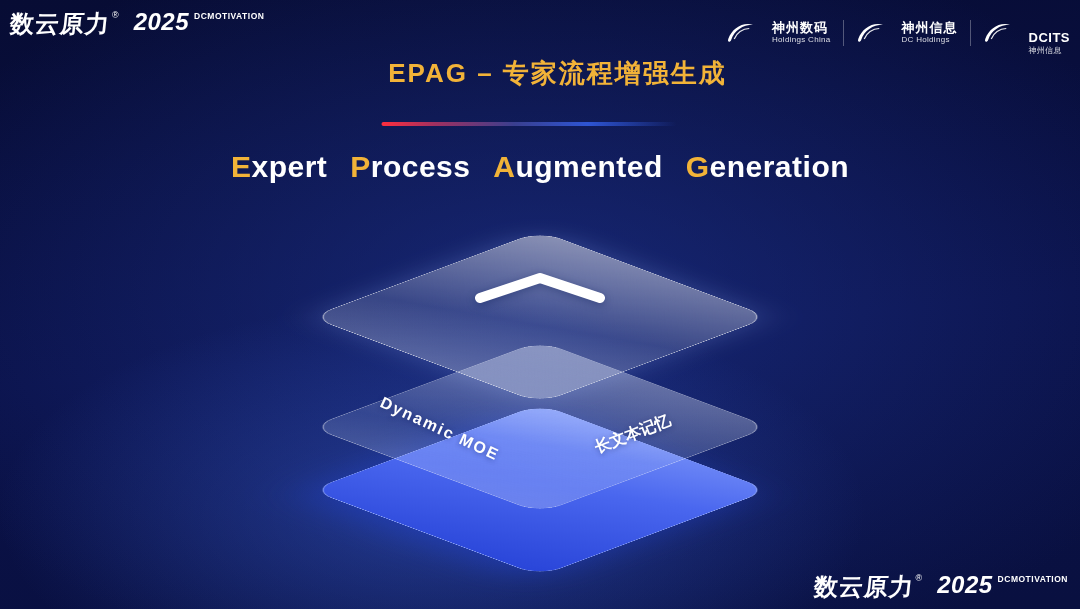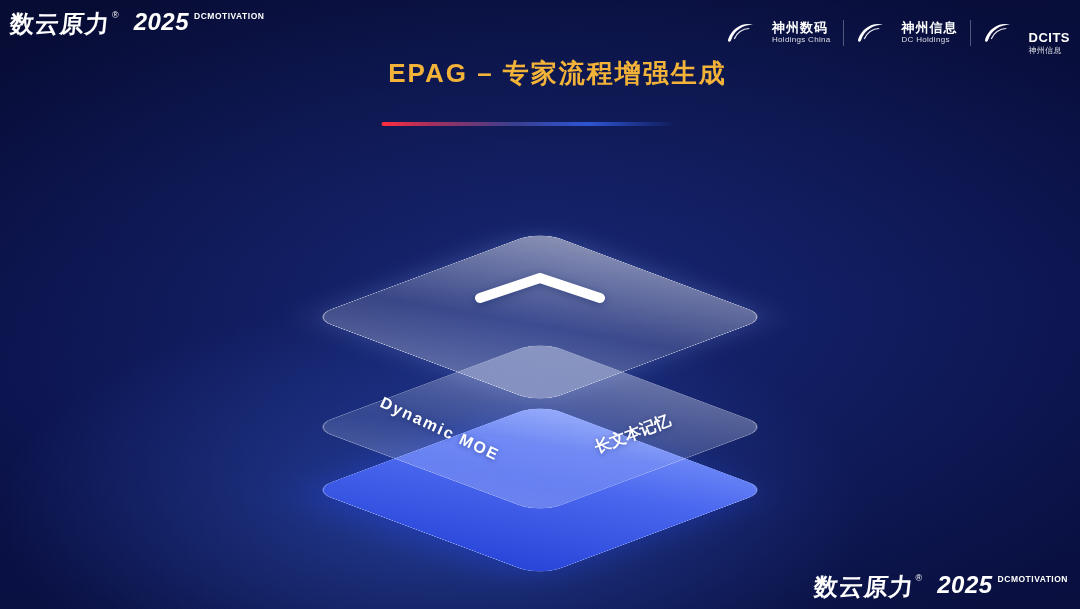--- a/index.html
+++ b/index.html
@@ -139,20 +139,26 @@
         <span class="p2">神州信息</span>
       </span>
     </div>
   </div>
 
 
   <div class="slide-title">EPAG – 专家流程增强生成</div>
 
   <div class="gradient-line"></div>
 
+  <h1 class="main-title">
+    <span class="word"><span class="cap">E</span><span>xpert</span></span>
+    <span class="word"><span class="cap">P</span><span>rocess</span></span>
+    <span class="word"><span class="cap">A</span><span>ugmented</span></span>
+    <span class="word"><span class="cap">G</span><span>eneration</span></span>
+  </h1>
 
   <div class="diagram">
     <div class="layer layer-top-plate"></div>
     <div class="layer layer-middle-plate"></div>
     <div class="layer layer-bottom-plate"></div>
 
     <div class="chevron">
       <svg viewBox="0 0 140 36">
           <polyline points="10,28 70,8 130,28" fill="none" stroke="#ffffff" stroke-width="10" stroke-linecap="round" stroke-linejoin="round"></polyline>
         </svg>

